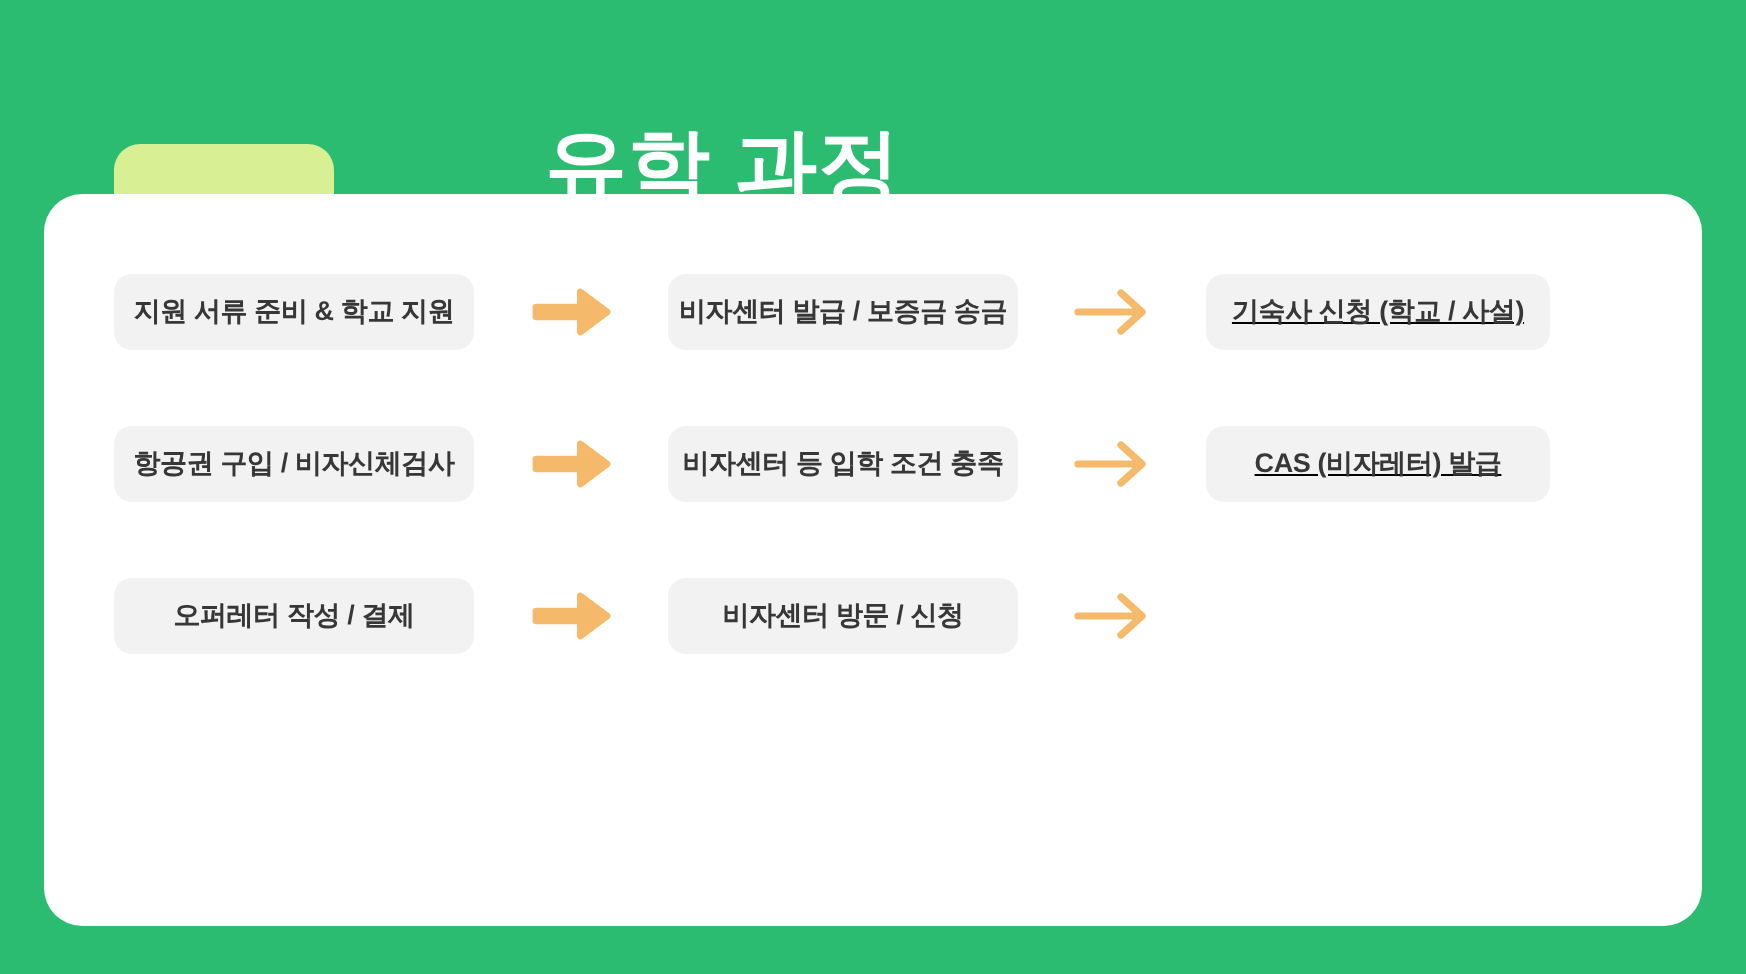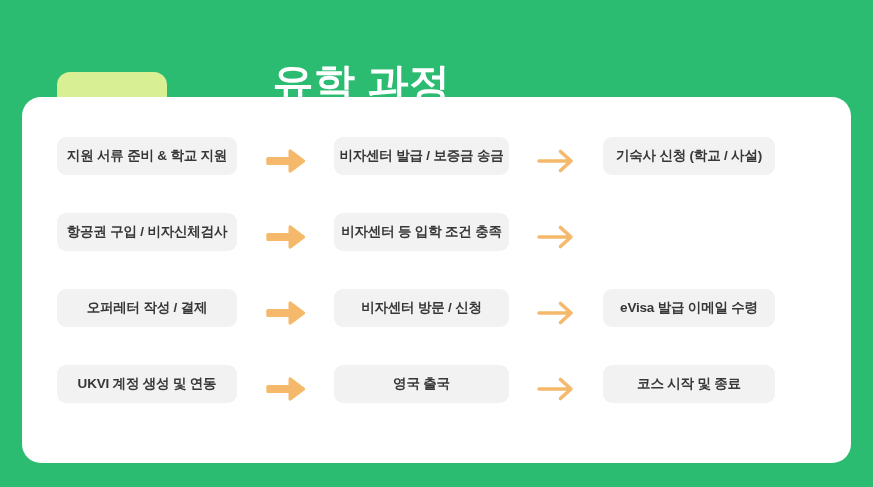--- a/index.html
+++ b/index.html
@@ -70,21 +70,21 @@
     width: 760px;
     height: 290px;
     display: flex;
     flex-direction: column;
     justify-content: flex-start;
   }
 
   .flow-row {
     display: flex;
     flex-direction: row;
-    align-items: flex-end;
+    align-items: center;
     height: 38px;
     margin-bottom: 38px;
   }
   .flow-row:last-child {
     margin-bottom: 0;
   }
 
   .step {
     height: 38px;
     background: #f2f2f2;
@@ -99,21 +99,21 @@
     font-size: 13.5px;
     line-height: 16px;
     color: #373737;
     font-weight: 600;
     white-space: nowrap;
     letter-spacing: -0.2px;
   }
 
   .col-1 { width: 180px; }
   .col-2 { width: 175px; }
-  .col-3 { width: 172px; }
+  .col-3 { width: 172px; text-decoration: underline; }
 
   .arrow-cell {
     display: flex;
     align-items: center;
     justify-content: center;
   }
   .arrow-1 { width: 97px; }
   .arrow-2 { width: 94px; }
 
   .arrow-glyph {
@@ -165,61 +165,40 @@
           </svg>
         </div>
         <div class="step col-2">
           <span class="step-label">비자센터 등 입학 조건 충족</span>
         </div>
         <div class="arrow-cell arrow-2">
           <svg class="arrow-glyph" width="40" height="28" viewBox="0 0 40 28" aria-hidden="true">
             <path d="M3 14 H35 M24.5 4.5 L35 14 L24.5 23.5" fill="none" stroke="#f5b96b" stroke-width="3.6" stroke-linecap="round" stroke-linejoin="round"></path>
           </svg>
         </div>
+        <div class="step col-3">
+          <span class="step-label">CAS (비자레터) 발급</span>
+        </div>
       </div>
 
       <div class="flow-row">
         <div class="step col-1">
           <span class="step-label">오퍼레터 작성 / 결제</span>
         </div>
         <div class="arrow-cell arrow-1">
           <svg class="arrow-glyph" width="40" height="28" viewBox="0 0 40 28" aria-hidden="true">
             <path d="M2 11.6 H24.2 V4.0 L37.5 14.0 L24.2 24.0 V16.4 H2 Z" fill="#f5b96b" stroke="#f5b96b" stroke-width="3.4" stroke-linejoin="round"></path>
           </svg>
         </div>
         <div class="step col-2">
           <span class="step-label">비자센터 방문 / 신청</span>
         </div>
         <div class="arrow-cell arrow-2">
           <svg class="arrow-glyph" width="40" height="28" viewBox="0 0 40 28" aria-hidden="true">
             <path d="M3 14 H35 M24.5 4.5 L35 14 L24.5 23.5" fill="none" stroke="#f5b96b" stroke-width="3.6" stroke-linecap="round" stroke-linejoin="round"></path>
           </svg>
         </div>
-        <div class="step col-3">
-          <span class="step-label">eVisa 발급 이메일 수령</span>
-        </div>
       </div>
 
-      <div class="flow-row">
-        <div class="step col-1">
-          <span class="step-label">UKVI 계정 생성 및 연동</span>
-        </div>
-        <div class="arrow-cell arrow-1">
-          <svg class="arrow-glyph" width="40" height="28" viewBox="0 0 40 28" aria-hidden="true">
-            <path d="M2 11.6 H24.2 V4.0 L37.5 14.0 L24.2 24.0 V16.4 H2 Z" fill="#f5b96b" stroke="#f5b96b" stroke-width="3.4" stroke-linejoin="round"></path>
-          </svg>
-        </div>
-        <div class="step col-2">
-          <span class="step-label">영국 출국</span>
-        </div>
-        <div class="arrow-cell arrow-2">
-          <svg class="arrow-glyph" width="40" height="28" viewBox="0 0 40 28" aria-hidden="true">
-            <path d="M3 14 H35 M24.5 4.5 L35 14 L24.5 23.5" fill="none" stroke="#f5b96b" stroke-width="3.6" stroke-linecap="round" stroke-linejoin="round"></path>
-          </svg>
-        </div>
-        <div class="step col-3">
-          <span class="step-label">코스 시작 및 종료</span>
-        </div>
-      </div>
 
     </div>
   </div>
 </div>
 
 </body></html>

